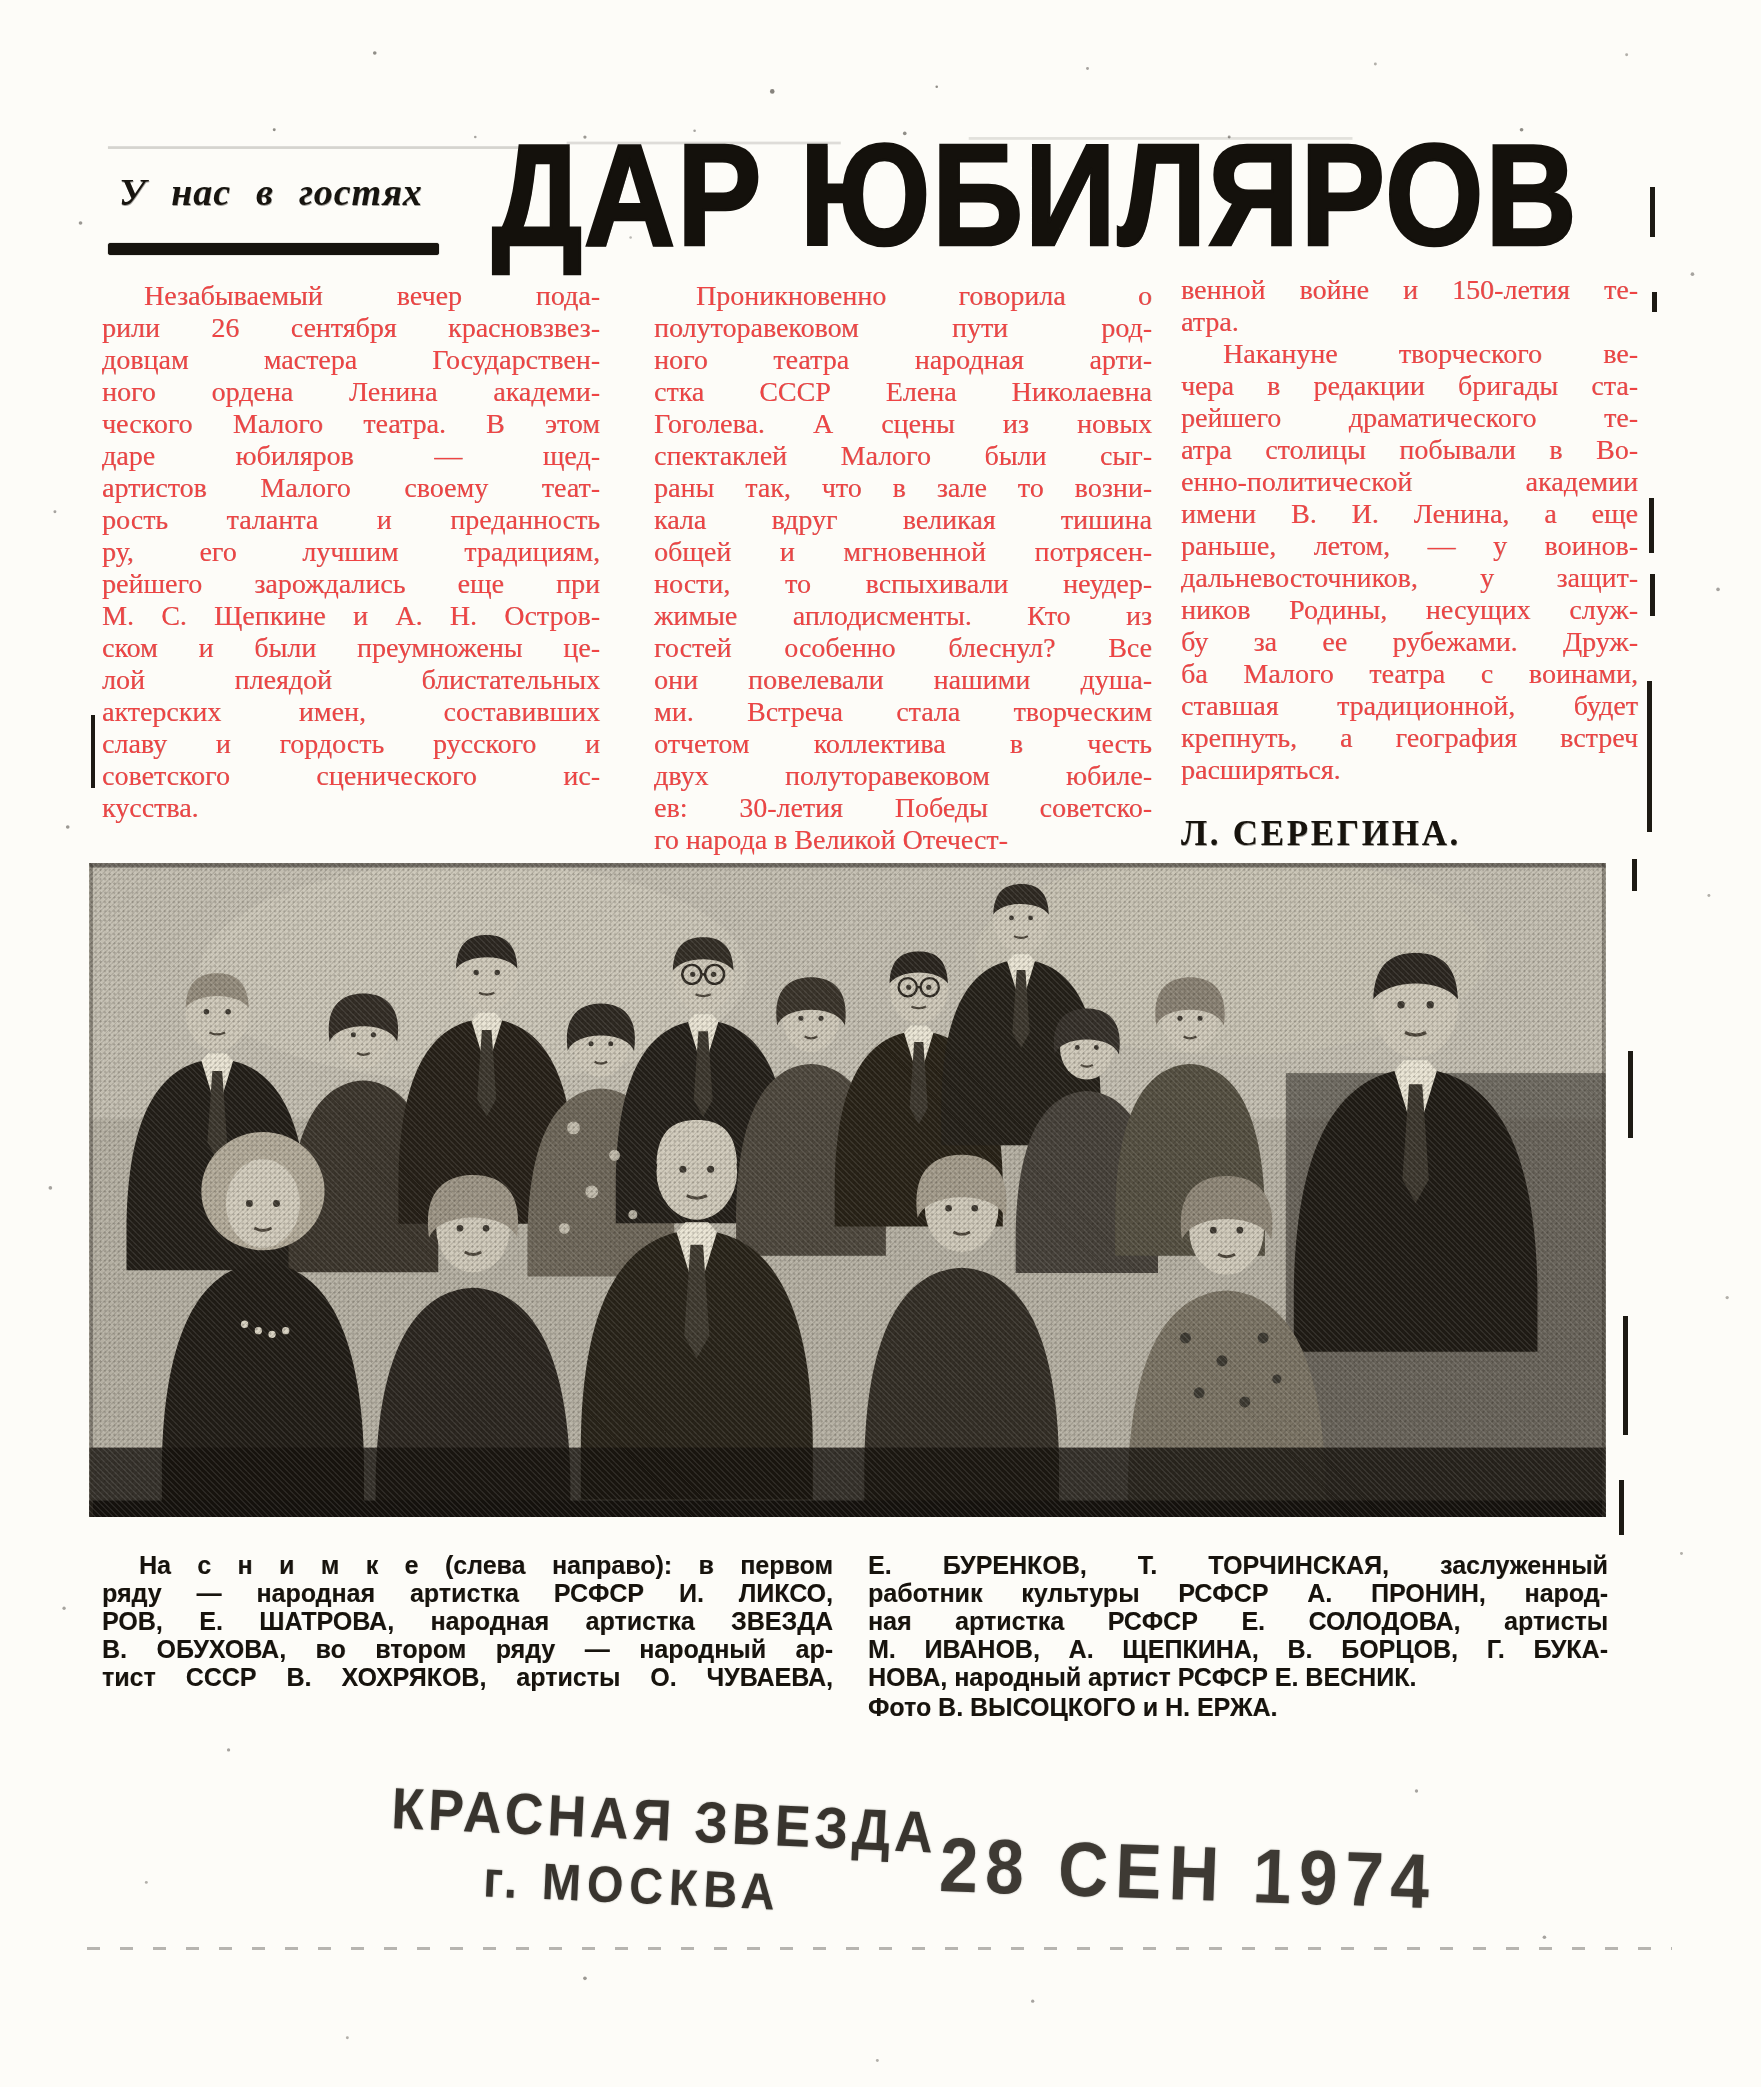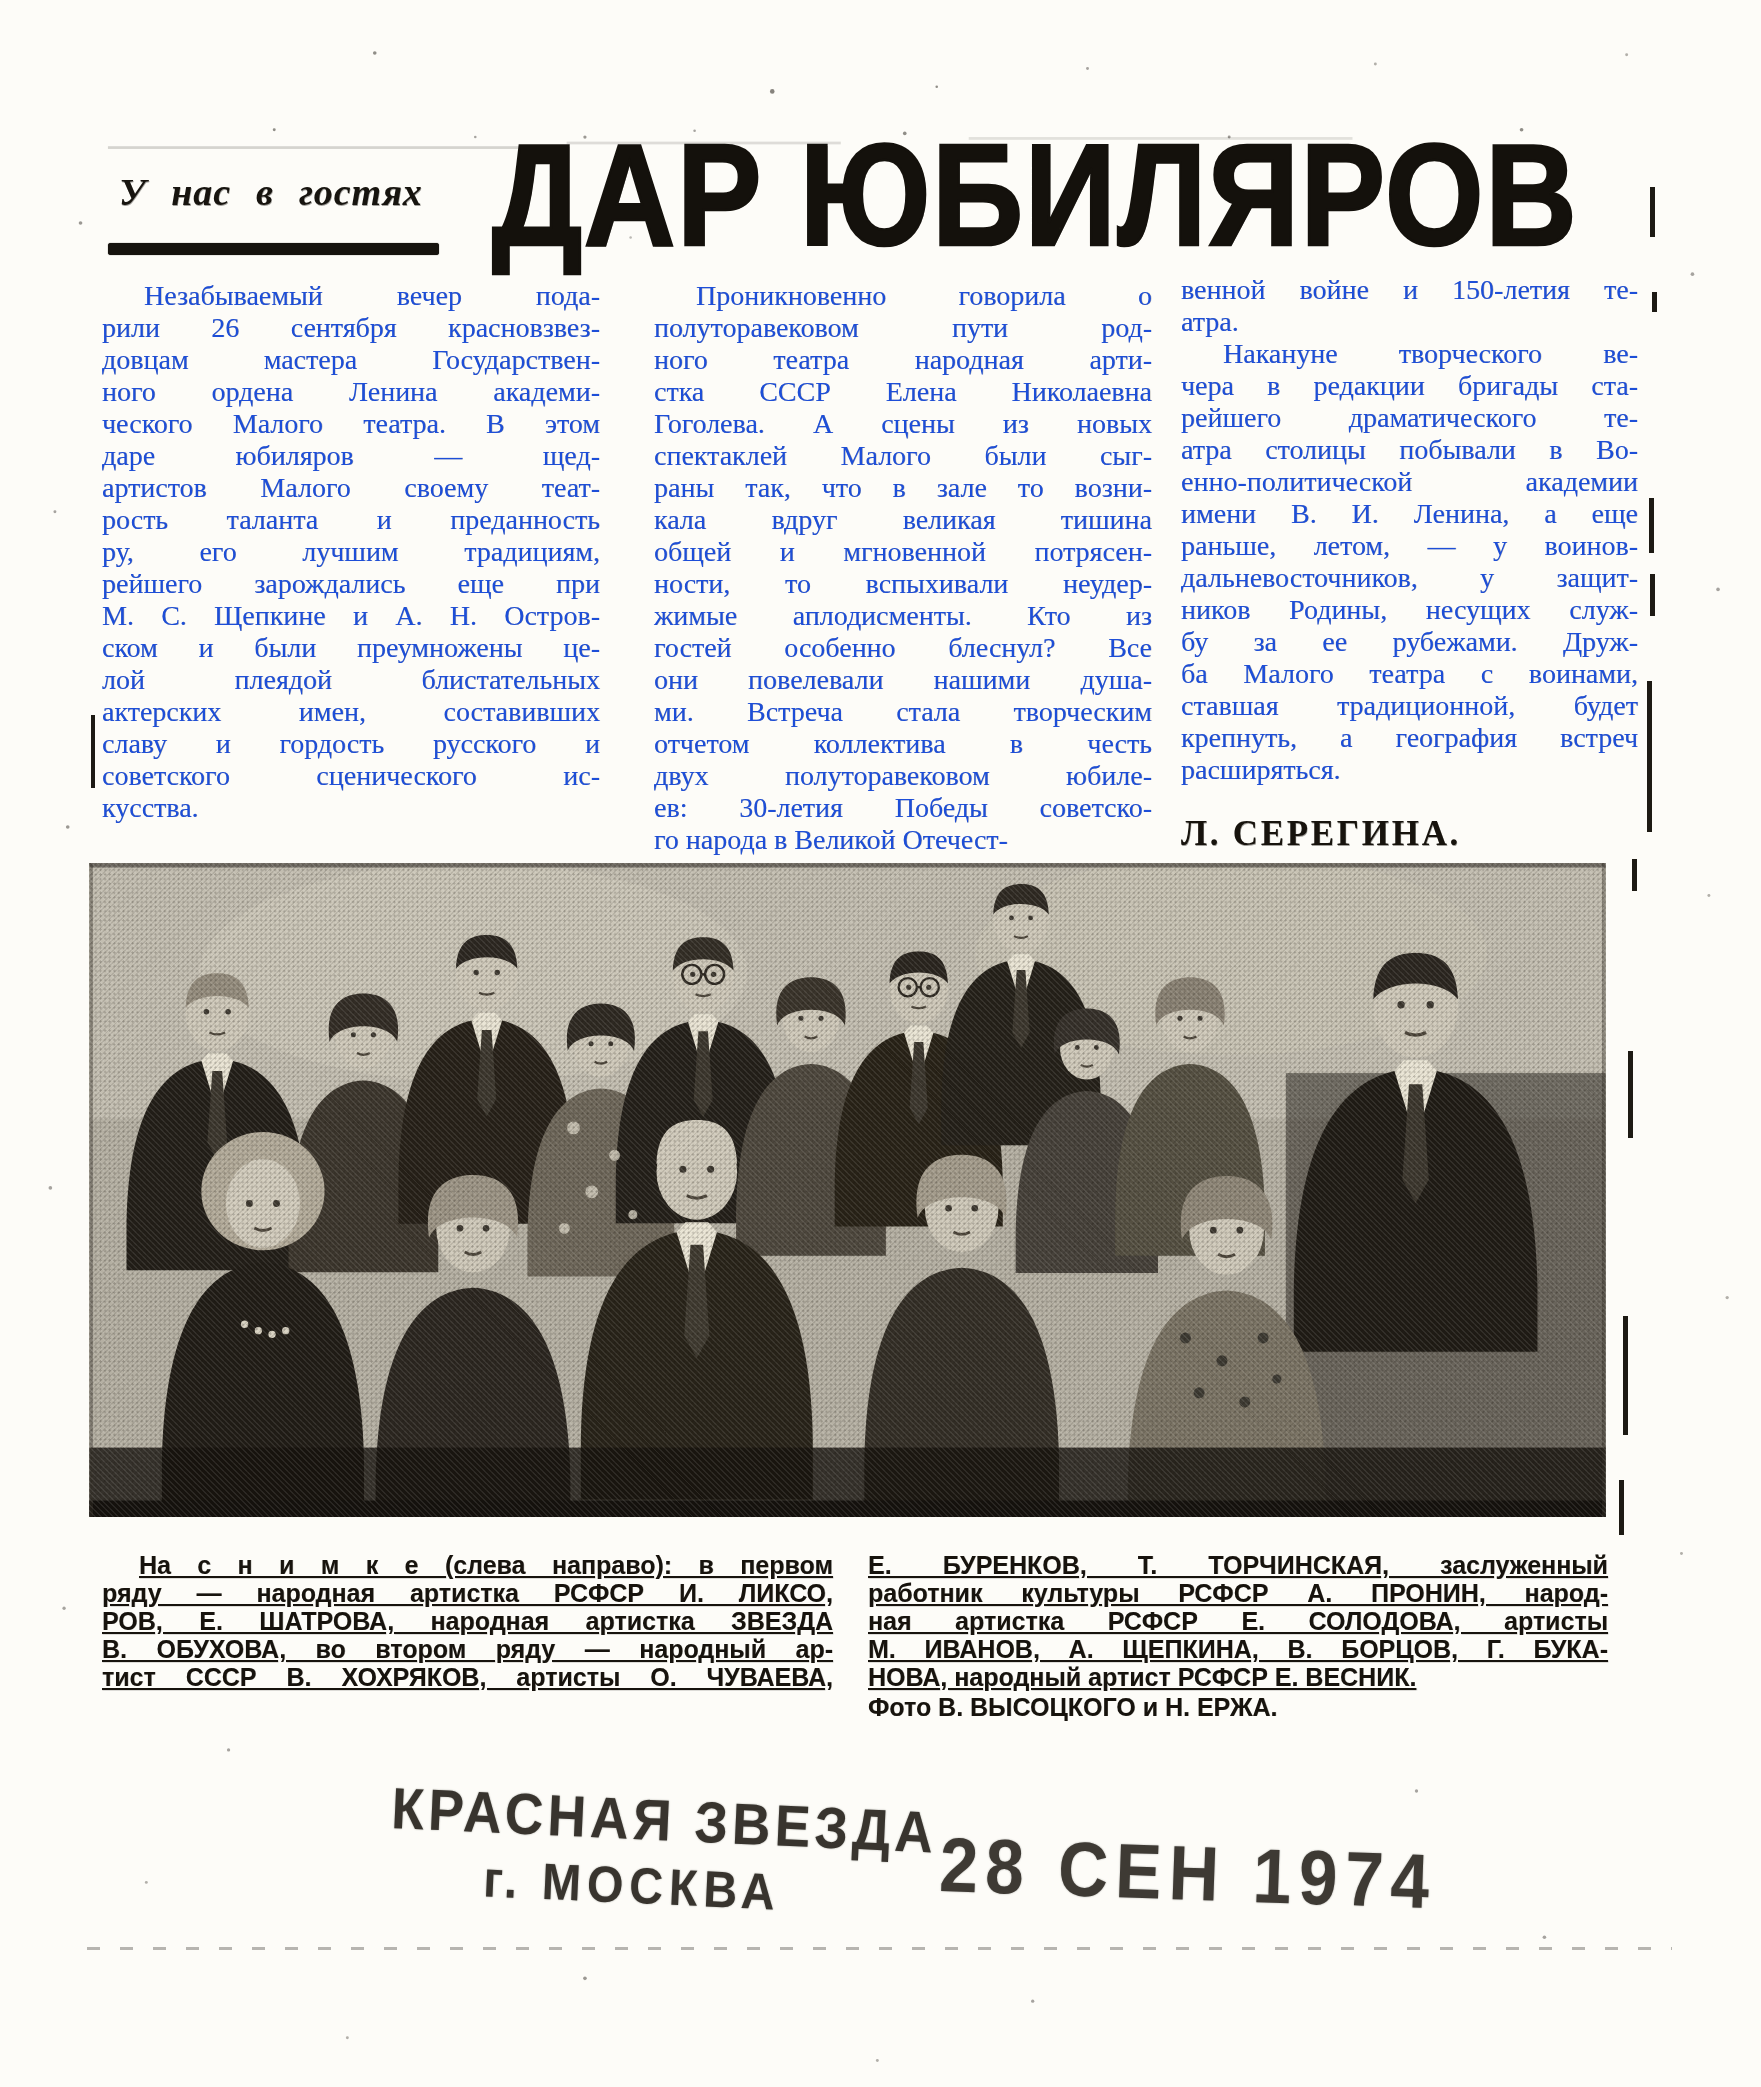--- a/index.html
+++ b/index.html
@@ -26,21 +26,21 @@
     font:700 144px/1.0 "Liberation Sans", sans-serif;
     letter-spacing:1.8px; color:#14110c;
     transform:scaleX(.88); transform-origin:left top;
     -webkit-text-stroke:2.7px #14110c;
     text-shadow:0.9px 0.9px 0 rgba(20,17,12,.55);
     white-space:nowrap;
   }
   
   .col{
     position:absolute; top:280px;
-    font:28px/32px "Liberation Serif", serif; color:#1d4ed8;
+    font:28px/32px "Liberation Serif", serif; color:#ef4444;
     text-shadow:0.4px 0.4px 0 rgba(28,24,18,.32);
   }
   .col1{left:102px; width:498px;}
   .col2{left:654px; width:498px;}
   .col3{left:1181px; top:274px; width:457px;}
   .line{text-align:justify; text-align-last:justify; white-space:normal;}
   .line.first{text-indent:42px;}
   .line.l-last{text-align-last:left;}
   .byline{
     position:absolute; left:1181px; top:816px; width:457px;
@@ -60,21 +60,20 @@
       radial-gradient(rgba(24,19,12,.20) 0.9px, rgba(0,0,0,0) 1.2px),
       repeating-linear-gradient(45deg, rgba(253,252,248,.09) 0 1.4px, rgba(0,0,0,0) 1.4px 4.1px),
       repeating-linear-gradient(-45deg, rgba(20,16,10,.10) 0 1.4px, rgba(0,0,0,0) 1.4px 4.1px);
     background-size:4.6px 4.6px, auto, auto;
   }
   
   .caption{
     position:absolute; top:1551px;
     font:700 25px/28px "Liberation Sans", sans-serif; color:#17130d;
     text-shadow:0.4px 0.4px 0 rgba(23,19,13,.35);
-    text-decoration:underline;
   }
   .caption .line.first{text-indent:37px;}
   .caption-left{left:102px; width:731px;}
   .caption-right{left:868px; width:740px;}
   .credit{
     position:absolute; left:868px; top:1693px; width:740px;
     font:700 25px/28px "Liberation Sans", sans-serif; color:#17130d;
     text-align:left; padding-right:64px; box-sizing:border-box;
     text-shadow:0.4px 0.4px 0 rgba(23,19,13,.35);
   }

